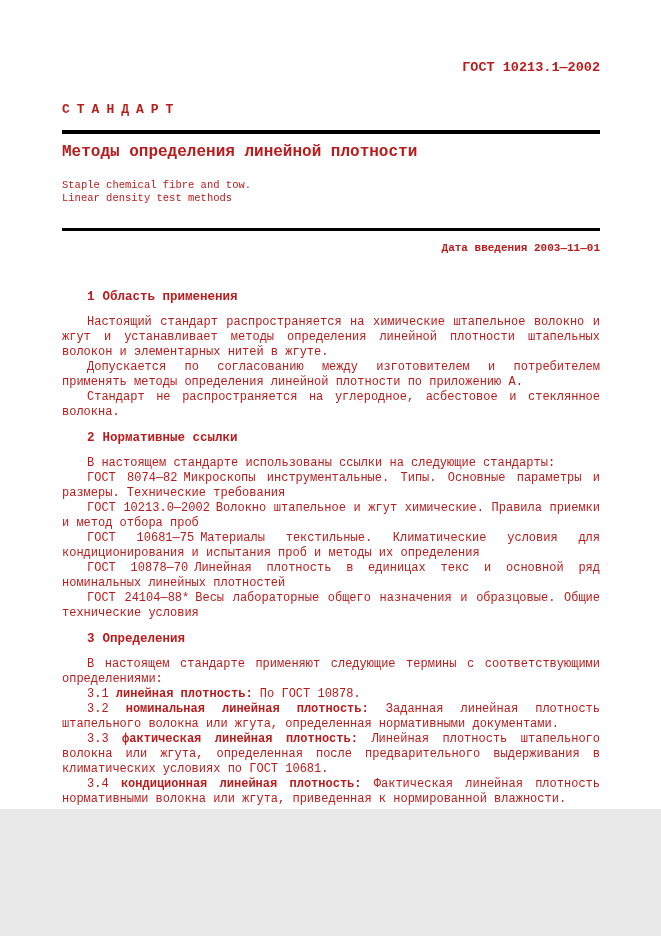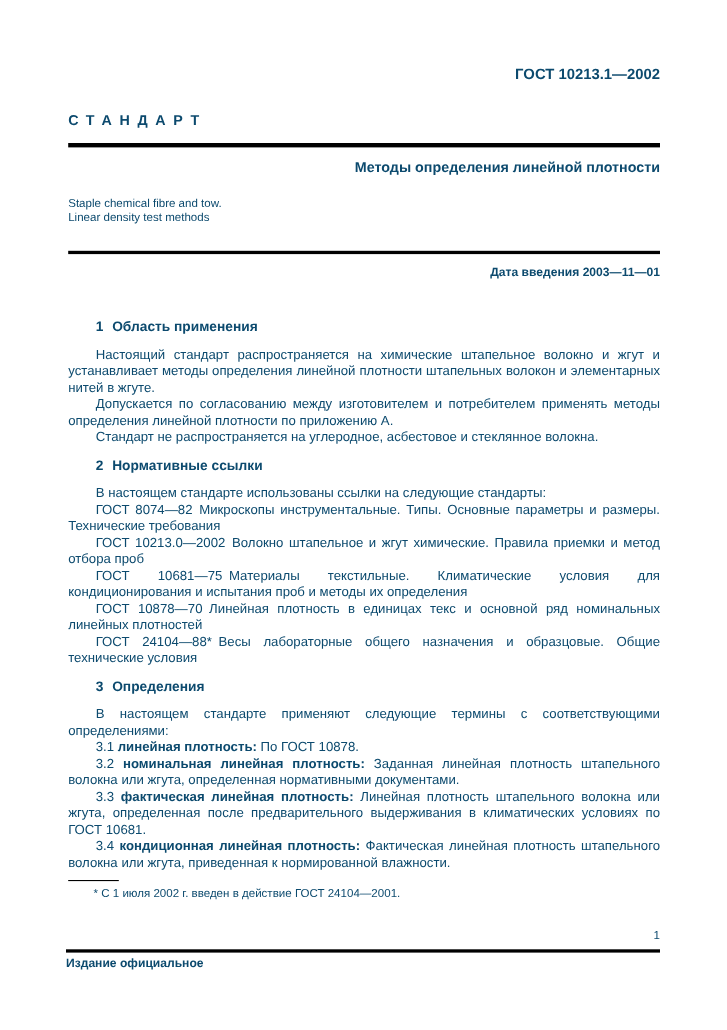--- a/index.html
+++ b/index.html
@@ -1,22 +1,22 @@
 <!DOCTYPE html>
 <html><head>
 <meta charset="utf-8">
 <style>
   html, body { margin: 0; padding: 0; background: #e8e8e8; }
   .page {
     position: relative;
-    width: 661px; height: 936px;
+    width: 661px; height: 809px;
     margin: 0 auto;
     background: #ffffff;
-    color: #0c4a6e;
-    font-family: Liberation Sans, sans-serif;
+    color: #b91c1c;
+    font-family: Liberation Mono, monospace;
     font-size: 12px;
     line-height: 15px;
     overflow: hidden;
   }
   .content { position: absolute; left: 62px; top: 0; width: 538px; }
 
   .doc-number {
     margin-top: 60px;
     text-align: right;
     font-weight: bold;
@@ -40,23 +40,23 @@
 
   .doc-title {
     margin-top: 30px;
     text-align: center;
     font-weight: bold;
     font-size: 12.5px;
     line-height: 15px;
   }
   .doc-subtitle {
     margin-top: 11px;
-    text-align: right;
+    text-align: left;
     font-weight: bold;
-    font-size: 13px;
+    font-size: 16px;
     line-height: 14px;
   }
   .title-en {
     margin-top: 20px;
     text-align: left;
     font-size: 10.5px;
     line-height: 13px;
   }
   .date-line {
     margin-top: 10px;
@@ -149,21 +149,21 @@
       <p class="body">ГОСТ 10878—70 Линейная плотность в единицах текс и основной ряд номинальных линейных плотностей</p>
       <p class="body">ГОСТ 24104—88* Весы лабораторные общего назначения и образцовые. Общие технические условия</p>
     </div>
 
     <h2 class="section-heading mt-sec"><span class="sec-num">3</span><span>Определения</span></h2>
     <div class="sec-body">
       <p class="body">В настоящем стандарте применяют следующие термины с соответствующими определениями:</p>
       <p class="body"><span>3.1 </span><span class="term">линейная плотность: </span><span>По ГОСТ 10878.</span></p>
       <p class="body"><span>3.2 </span><span class="term">номинальная линейная плотность: </span><span>Заданная линейная плотность штапельного волокна или жгута, определенная нормативными документами.</span></p>
       <p class="body"><span>3.3 </span><span class="term">фактическая линейная плотность: </span><span>Линейная плотность штапельного волокна или жгута, определенная после предварительного выдерживания в климатических условиях по ГОСТ 10681.</span></p>
-      <p class="body"><span>3.4 </span><span class="term">кондиционная линейная плотность: </span><span>Фактическая линейная плотность штапельного волокна или жгута, приведенная к нормированной влажности.</span></p>
+      <p class="body"><span>3.4 </span><span class="term">кондиционная линейная плотность: </span><span>Фактическая линейная плотность нормативными волокна или жгута, приведенная к нормированной влажности.</span></p>
     </div>
 
     <div class="footnote-block">
       <div class="footnote-rule"></div>
       <p class="footnote-text">* С 1 июля 2002 г. введен в действие ГОСТ 24104—2001.</p>
     </div>
 
   </div>
 
   <div class="footer">

